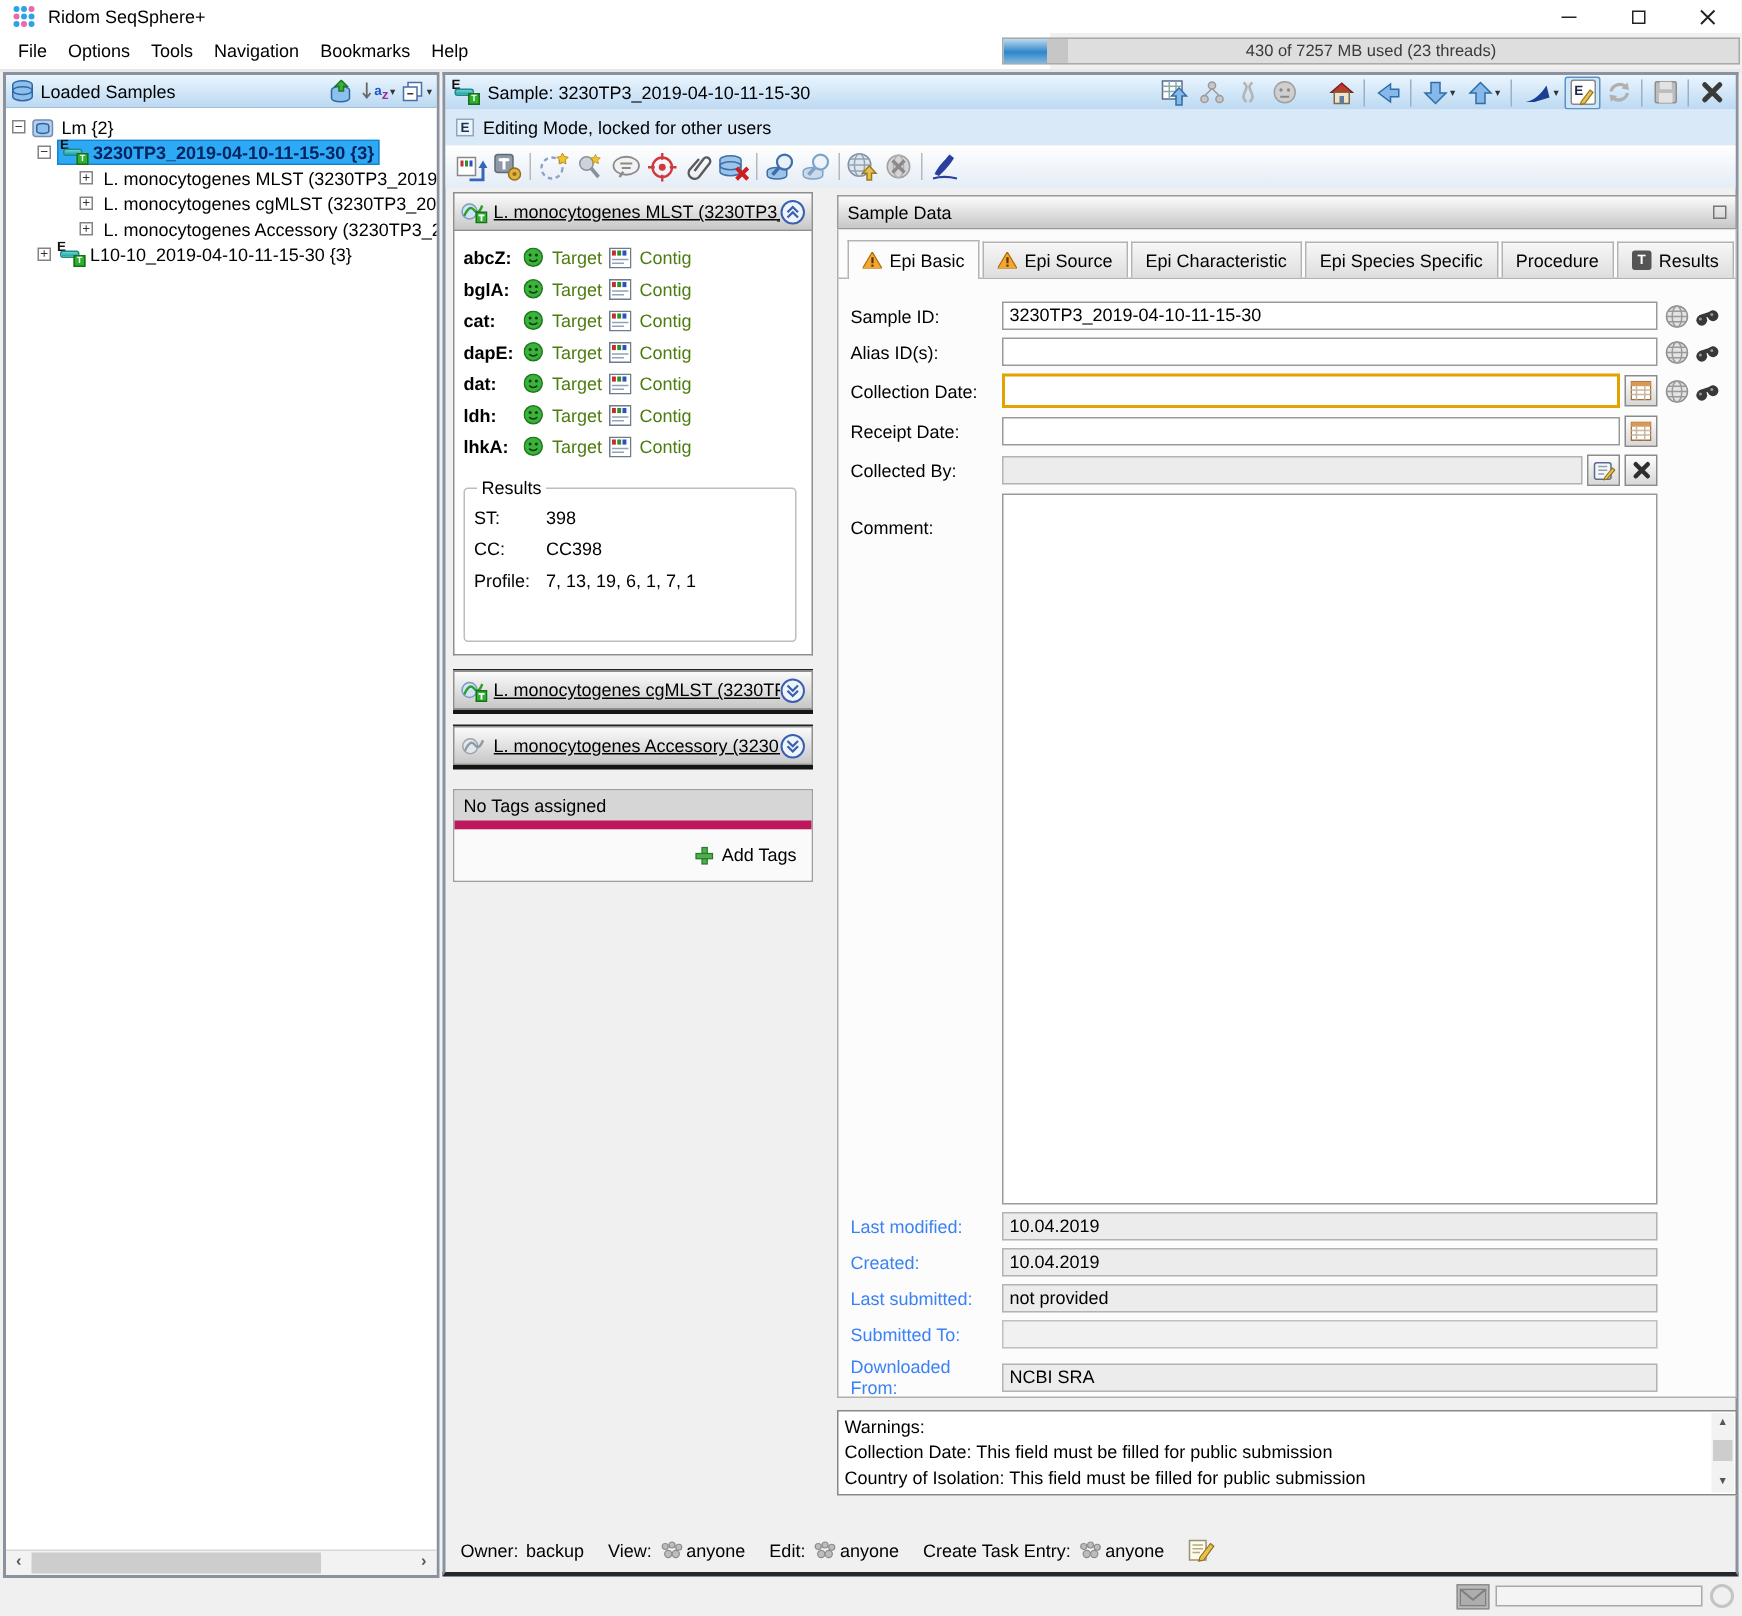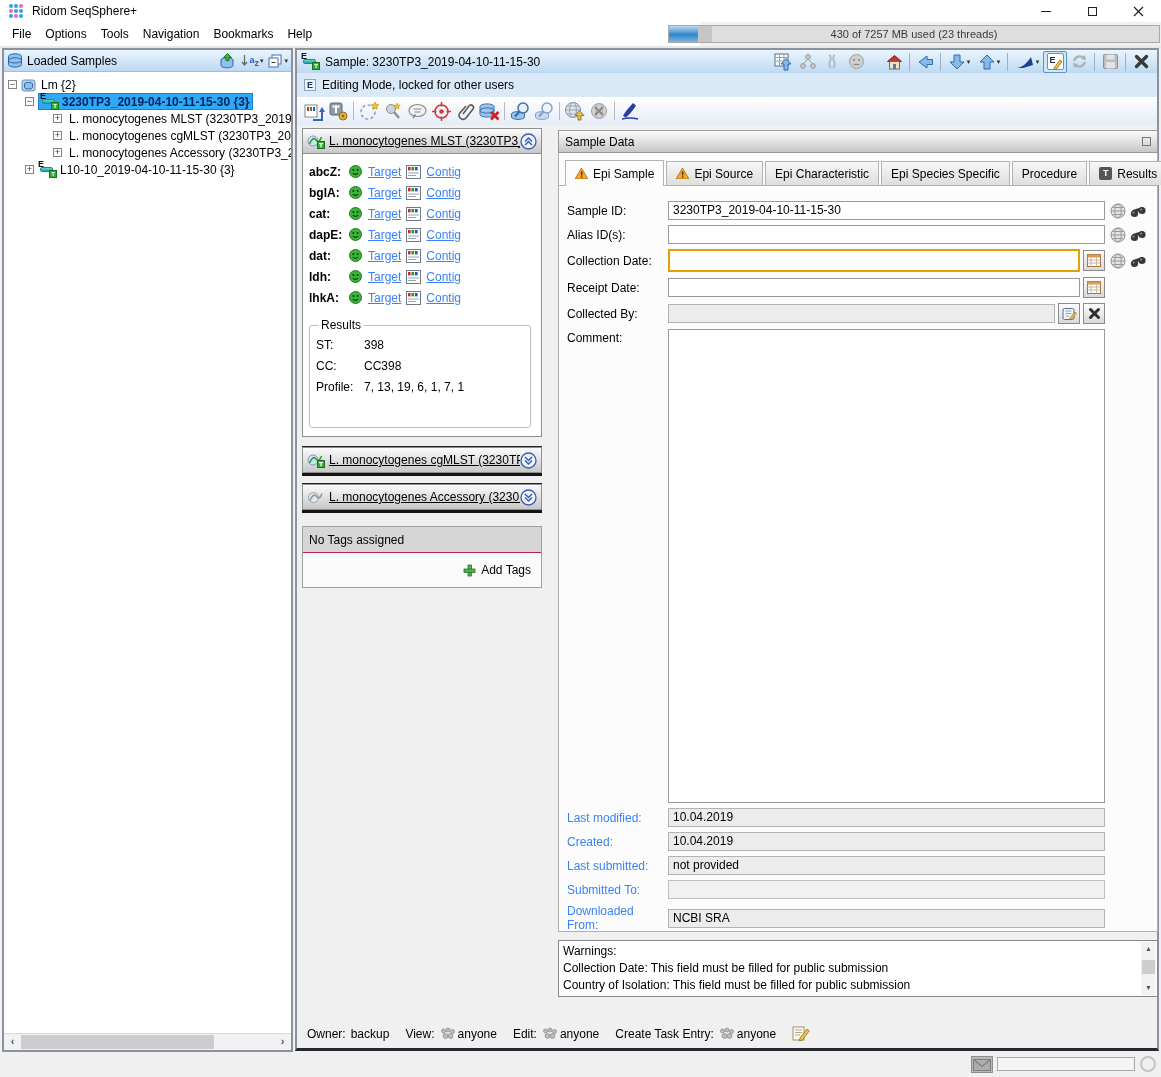--- a/index.html
+++ b/index.html
@@ -54,28 +54,28 @@
   .toolbar{height:28px;background:linear-gradient(#ffffff,#e4ecf6);display:flex;align-items:center;padding-left:5px;flex:none}
   .toolbar .tdiv{background:#b8b8b8}
   .content{flex:1;position:relative}
   
   .mlst{position:absolute;left:5px;top:3px;width:240px}
   .phead{height:26px;background:linear-gradient(#fbfbfb,#c7c7c7);border:1px solid #8f8f8f;display:flex;align-items:center;padding:0 4px}
   .phead .ptitle{flex:1;margin-left:4px;text-decoration:underline;white-space:nowrap;overflow:hidden}
   .pbody{background:#fff;border:1px solid #8f8f8f;border-top:none;padding:7px 4px 6px 6px}
   .gene-row{display:flex;align-items:center;height:21px}
   .gene-name{width:40px;font-weight:bold}
-  .glink{color:#3b82f6;text-decoration:underline;margin:0 5px}
+  .glink{color:#4d7c0f;margin:0 5px}
   .results-box{border:1px solid #bdbdbd;border-radius:3px;margin:10px 6px 2px 0;padding:2px 6px 30px 6px}
   .results-box legend{padding:0 3px;margin-left:2px}
   .rrow{display:flex;height:21px;align-items:center}
   .rlab{width:48px}
   .cpanel{margin-top:9px;border-top:1px solid #222;border-bottom:3px solid #151515}
   .tags{margin-top:13px;border:1px solid #9f9f9f}
-  .tags-head{height:26px;background:#d6d6d6;border-bottom:1px solid #be185d;display:flex;align-items:center;padding-left:6px}
+  .tags-head{height:26px;background:#d6d6d6;border-bottom:6px solid #be185d;display:flex;align-items:center;padding-left:6px}
   .tags-body{height:34px;background:#fafafa;display:flex;justify-content:flex-end;padding-right:10px}
   .tags-body span{margin-left:5px}
   
   .sd{position:absolute;left:261px;top:5px;width:600px}
   .sd-head{height:23px;background:linear-gradient(#fbfbfb,#c7c7c7);border:1px solid #9a9a9a;display:flex;align-items:center;padding:0 6px}
   .sd-head .ptitle2{flex:1}
   .sd-max{width:9px;height:9px;border:1px solid #777}
   .sd-content{background:#fcfcfc;border:1px solid #b0b0b0;border-top:none;height:779px;padding:0}
   .tabs{display:flex;align-items:flex-end;padding:8px 0 0 6px;border-bottom:1px solid #b3b3b3;height:33px}
   .tab{height:24px;display:flex;align-items:center;gap:5px;padding:0 9px;border:1px solid #b3b3b3;border-bottom:none;background:linear-gradient(#f7f7f7,#dedede);margin-right:2px;white-space:nowrap}
@@ -676,21 +676,21 @@
         <span class="sd-max"></span>
       </div>
       <div class="sd-content">
         <div class="tabs">
           <div class="tab active">
             <svg width="13" height="11">
                 <path d="M6.5 0 L13 11 L0 11 Z" fill="#f2a735" stroke="#ad6d00" stroke-width=".8"></path>
                 <rect x="5.9" y="3.5" width="1.5" height="4" fill="#5a3800"></rect>
                 <rect x="5.9" y="8.4" width="1.5" height="1.4" fill="#5a3800"></rect>
               </svg>
-            <span>Epi Sample</span>
+            <span>Epi Basic</span>
           </div>
           <div class="tab">
             <svg width="13" height="11">
                 <path d="M6.5 0 L13 11 L0 11 Z" fill="#f2a735" stroke="#ad6d00" stroke-width=".8"></path>
                 <rect x="5.9" y="3.5" width="1.5" height="4" fill="#5a3800"></rect>
                 <rect x="5.9" y="8.4" width="1.5" height="1.4" fill="#5a3800"></rect>
               </svg>
             <span>Epi Source</span>
           </div>
           <div class="tab">
@@ -801,21 +801,21 @@
                   </svg>
                 </span>
               <span class="sq-btn">
                   <svg width="13" height="13">
                     <path d="M2.5 2.5 L10.5 10.5 M10.5 2.5 L2.5 10.5" stroke="#2e2e2e" stroke-width="3" stroke-linecap="round"></path>
                   </svg>
                 </span>
             </span>
           </div>
           <div class="frow comment-row">
-            <span class="flab" style="margin-top:2px">Comment:</span>
+            <span class="flab" style="margin-top:16px">Comment:</span>
             <span class="comment-box"></span>
           </div>
           <div class="frow">
             <span class="flab gray">Last modified:</span>
             <span class="fwrap">
                 <span class="field ro">10.04.2019</span>
               </span>
           </div>
           <div class="frow">
             <span class="flab gray">Created:</span>

